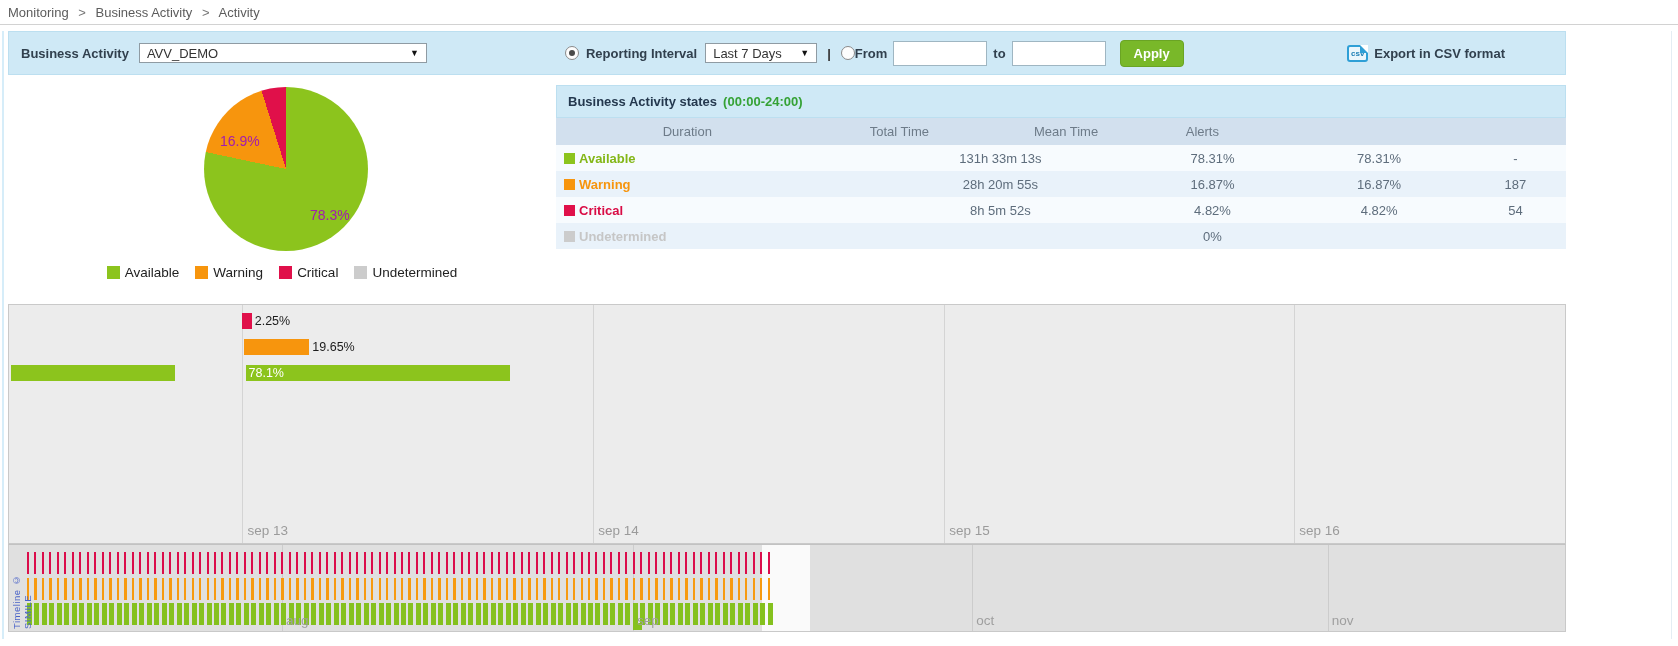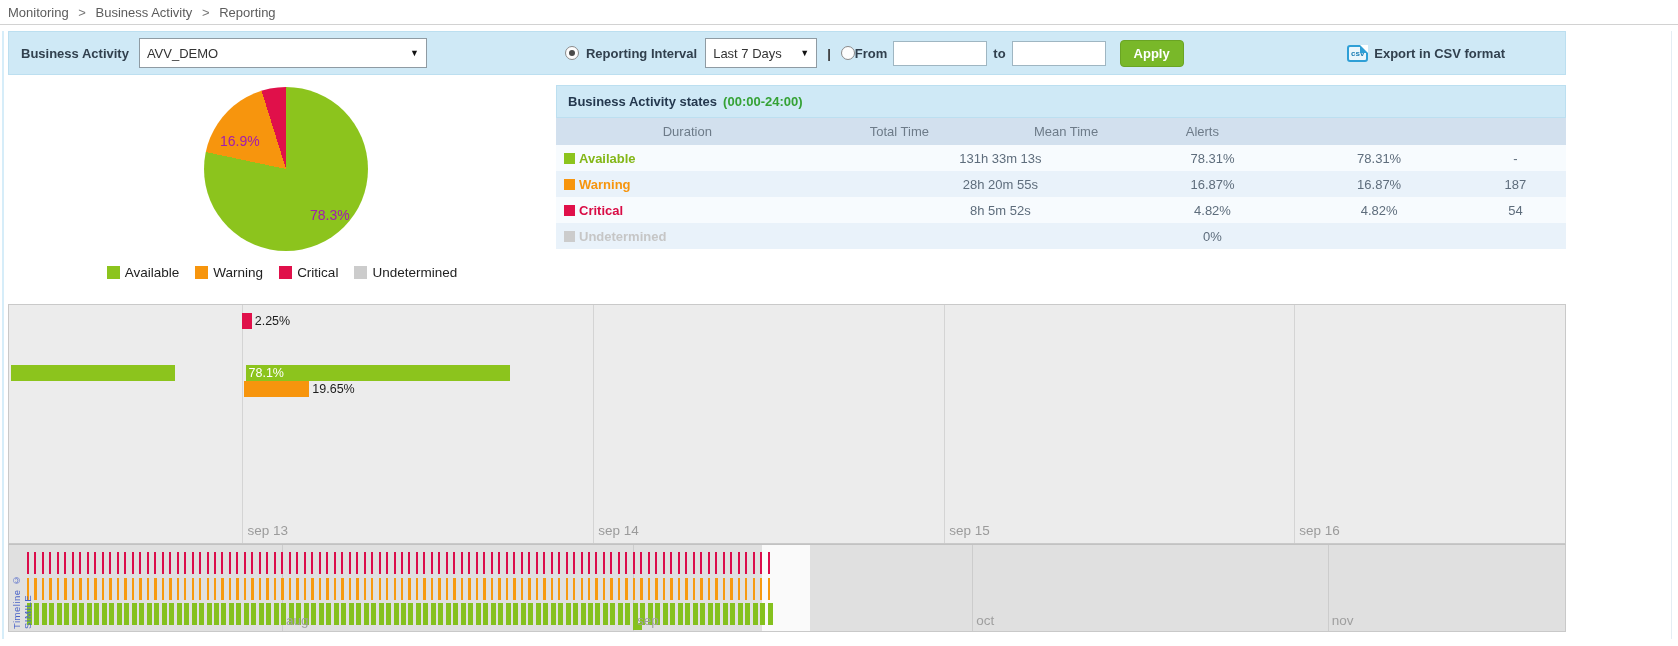--- a/index.html
+++ b/index.html
@@ -13,21 +13,21 @@
 
   
   .frame { margin:6px 2px 0; border-left:2px solid #d6edf9; border-right:1px solid #e4edf3;
     padding:0 4px 8px; width:1670px; height:608px; position:relative; }
   .content-col { width:1558px; }
 
   
   .toolbar { height:44px; background:#cfe9f6; border:1px solid #bcdff0; display:flex; align-items:center;
     padding:0 12px; }
   .bold-label { font-weight:bold; color:#31404e; }
-  .selectbox { background:#fff; border:1px solid #8f9ba3; height:30px; display:inline-flex;
+  .selectbox { background:#fff; border:1px solid #8f9ba3; height:20px; display:inline-flex;
     align-items:center; justify-content:space-between; padding:4px 7px; color:#333; cursor:pointer; }
   .selectbox .caret { font-size:9px; color:#111; margin-left:8px; }
   .sel-ba { width:288px; margin-left:10px; }
   .sel-interval { width:112px; margin-left:8px; }
   .radio { width:14px; height:14px; border-radius:50%; border:1px solid #8a8a8a; background:#fdfdfd;
     position:relative; display:inline-block; flex:0 0 auto; cursor:pointer; }
   .radio.checked::after { content:""; position:absolute; inset:3px; border-radius:50%; background:#4a4a4a; }
   .grp { display:flex; align-items:center; }
   .grp-interval { margin-left:138px; }
   .pipe { margin:0 10px; color:#333; font-weight:bold; }
@@ -89,21 +89,21 @@
   .ov-marker { position:absolute; z-index:2; }
 </style>
 </head>
 <body>
 
 <div class="breadcrumb">
   <span class="crumb">Monitoring</span>
   <span class="sep">&gt;</span>
   <span class="crumb">Business Activity</span>
   <span class="sep">&gt;</span>
-  <span class="crumb">Reporting</span>
+  <span class="crumb">Activity</span>
 </div>
 
 <div class="frame">
   <div class="content-col">
 
     <div class="toolbar">
       <span class="bold-label">Business Activity</span>
       <div class="selectbox sel-ba">
         <span>AVV_DEMO</span>
         <span class="caret">▼</span>
@@ -220,21 +220,21 @@
         <div class="gridline" style="left: 37.55%;"></div>
         <div class="date-label" style="left: calc(37.55% + 5px);">sep 14</div>
         <div class="gridline" style="left: 60.1%;"></div>
         <div class="date-label" style="left: calc(60.1% + 5px);">sep 15</div>
         <div class="gridline" style="left: 82.6%;"></div>
         <div class="date-label" style="left: calc(82.6% + 5px);">sep 16</div>
         <div class="tl-bar" style="left: 0.15%; width: 10.5%; top: 60px; background: rgb(140, 196, 29);"></div>
         <div class="tl-bar" style="left: 15%; width: 0.6%; top: 8px; background: rgb(224, 16, 74);">
           <span class="bar-label">2.25%</span>
         </div>
-        <div class="tl-bar" style="left: 15.1%; width: 4.2%; top: 34px; background: rgb(247, 149, 13); margin-top: 42px;">
+        <div class="tl-bar" style="left: 15.1%; width: 4.2%; top: 34px; background: rgb(247, 149, 13);">
           <span class="bar-label">19.65%</span>
         </div>
         <div class="tl-bar" style="left: 15.2%; width: 17%; top: 60px; background: rgb(140, 196, 29);">
           <span class="bar-label inside">78.1%</span>
         </div>
       </div>
     <div class="timeline-ov" id="tl-ov">
       <span class="brand">Timeline © SIMILE</span>
     <div class="ov-window" style="left: 48.4%; width: 48px;"></div>
         <div class="ov-grid" style="left: 17.55%;"></div>

